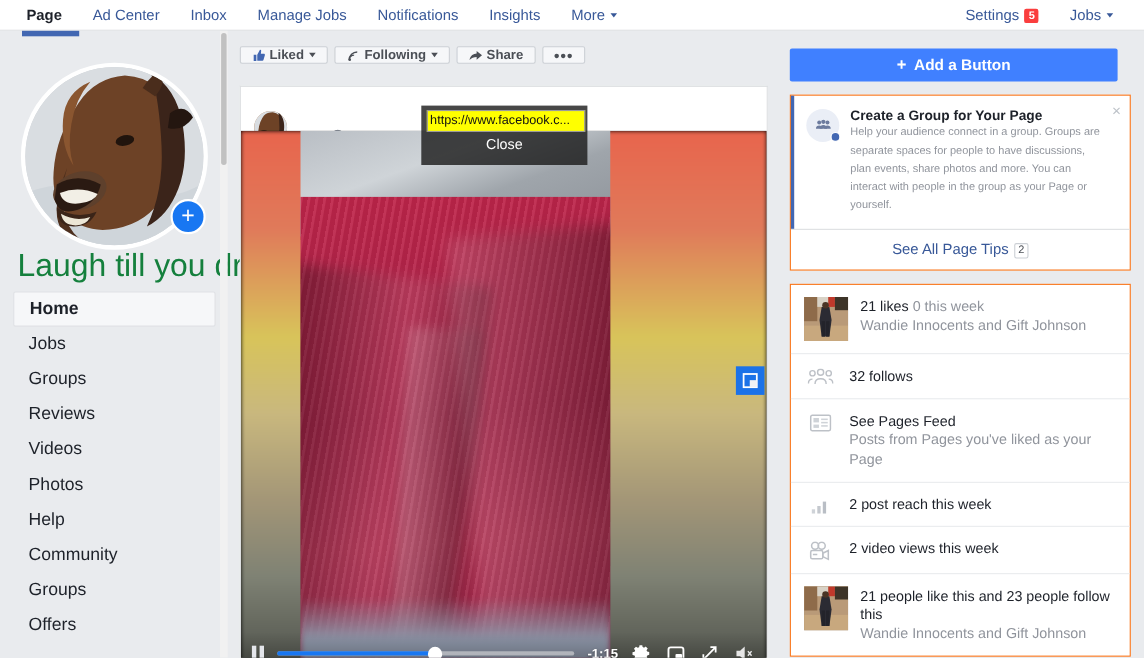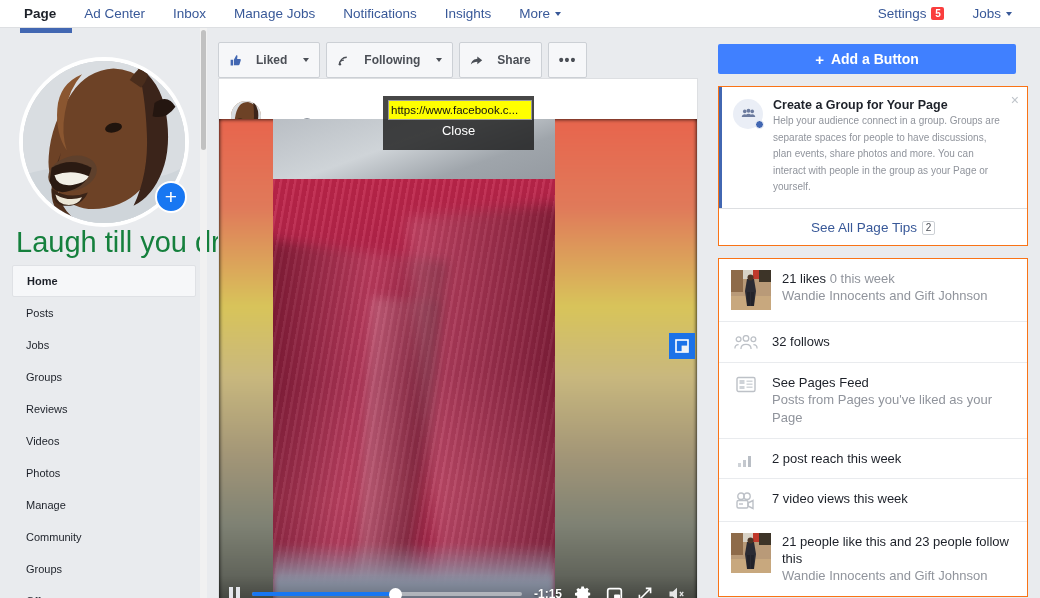--- a/index.html
+++ b/index.html
@@ -62,21 +62,21 @@
     background: #1877f2; border: 2px solid #fff;
     color: #fff; font-size: 21px; font-weight: 300;
     line-height: 28px; text-align: center; cursor: pointer;
   }
   .page-title {
     position: absolute; left: 16px; top: 198px;
     font-size: 29px; color: #15803d; white-space: nowrap;
   }
   .sidenav { position: absolute; left: 12px; top: 237px; width: 184px; }
   .sidenav-item {
-    font-size: 11px; color: #1d2129; height: 32px; line-height: 32px;
+    font-size: 16px; color: #1d2129; height: 32px; line-height: 32px;
     padding-left: 14px; cursor: pointer; border-radius: 2px;
   }
   .sidenav-item.active {
     background: #f6f7f9; border: 1px solid #dfe1e5;
     font-weight: bold; line-height: 30px;
   }
   .sidebar-scroll {
     position: absolute; left: 200px; top: 28px; width: 7px; height: 570px;
     background: #f1f1f1;
   }
@@ -87,22 +87,22 @@
 
   
   .center { position: absolute; left: 218px; top: 28px; width: 480px; height: 570px; }
   .action-row {
     position: absolute; left: 0; top: 14px;
     display: flex; align-items: stretch; height: 28px;
   }
   .abtn {
     background: #f6f7f9; border: 1px solid #ccd0d5;
     font-size: 12px; font-weight: bold; color: #4b4f56;
-    padding: 0 10px; display: flex; align-items: center; gap: 14px;
-    cursor: pointer; height: 36px; margin-right: 6px; border-radius: 2px;
+    padding: 0 10px; display: flex; align-items: center; gap: 3px;
+    cursor: pointer; height: 16px; margin-right: 6px; border-radius: 2px;
   }
   .abtn .caret {
     border-left: 3.5px solid transparent; border-right: 3.5px solid transparent;
     border-top: 4px solid #4b4f56; margin-left: 2px;
   }
   .abtn .dots { font-size: 14px; letter-spacing: 1px; line-height: 8px; }
   .ico { display: inline-block; width: 13px; height: 13px; }
   .ico svg { display: block; width: 13px; height: 13px; }
 
   .post-card {
@@ -338,27 +338,26 @@
           <path d="M138 44 q14 -10 22 4 q-10 14 -24 10 z" fill="#241610"></path>
         </svg>
       </div>
       <div class="avatar-add"><span>+</span></div>
     </div>
 
     <div class="page-title">Laugh till you drop</div>
 
     <div class="sidenav">
       <div class="sidenav-item active"><span>Home</span></div>
-      <div class="sidenav-item"><span>Posts</span></div>
       <div class="sidenav-item"><span>Jobs</span></div>
       <div class="sidenav-item"><span>Groups</span></div>
       <div class="sidenav-item"><span>Reviews</span></div>
       <div class="sidenav-item"><span>Videos</span></div>
       <div class="sidenav-item"><span>Photos</span></div>
-      <div class="sidenav-item"><span>Manage</span></div>
+      <div class="sidenav-item"><span>Help</span></div>
       <div class="sidenav-item"><span>Community</span></div>
       <div class="sidenav-item"><span>Groups</span></div>
       <div class="sidenav-item"><span>Offers</span></div>
     </div>
   </div>
 
   <div class="sidebar-scroll">
     <div class="sidebar-scroll-thumb"></div>
   </div>
 
@@ -585,21 +584,21 @@
         <div class="stat-ico">
           <svg width="22" height="18" viewBox="0 0 22 18">
             <circle cx="6" cy="4.2" r="3.2" fill="none" stroke="#bdc1c7" stroke-width="1.4"></circle>
             <circle cx="12" cy="4.2" r="3.2" fill="none" stroke="#bdc1c7" stroke-width="1.4"></circle>
             <rect x="2" y="8.5" width="11" height="7.5" rx="1.5" fill="none" stroke="#bdc1c7" stroke-width="1.4"></rect>
             <path d="M13 11l5-2.5v8L13 14z" fill="none" stroke="#bdc1c7" stroke-width="1.4"></path>
             <path d="M4 12h4" stroke="#bdc1c7" stroke-width="1.4"></path>
           </svg>
         </div>
         <div>
-          <div class="stat-main">7 video views this week</div>
+          <div class="stat-main">2 video views this week</div>
         </div>
       </div>
 
       <div class="stat-row">
         <div class="stat-thumb">
           <svg viewBox="0 0 40 40" preserveAspectRatio="xMidYMid slice">
             <rect width="40" height="40" fill="#b99a78"></rect>
             <rect x="0" y="0" width="12" height="22" fill="#8e6b4a"></rect>
             <rect x="12" y="0" width="10" height="9" fill="#d8d2c6"></rect>
             <rect x="22" y="0" width="6" height="9" fill="#c0392b"></rect>

